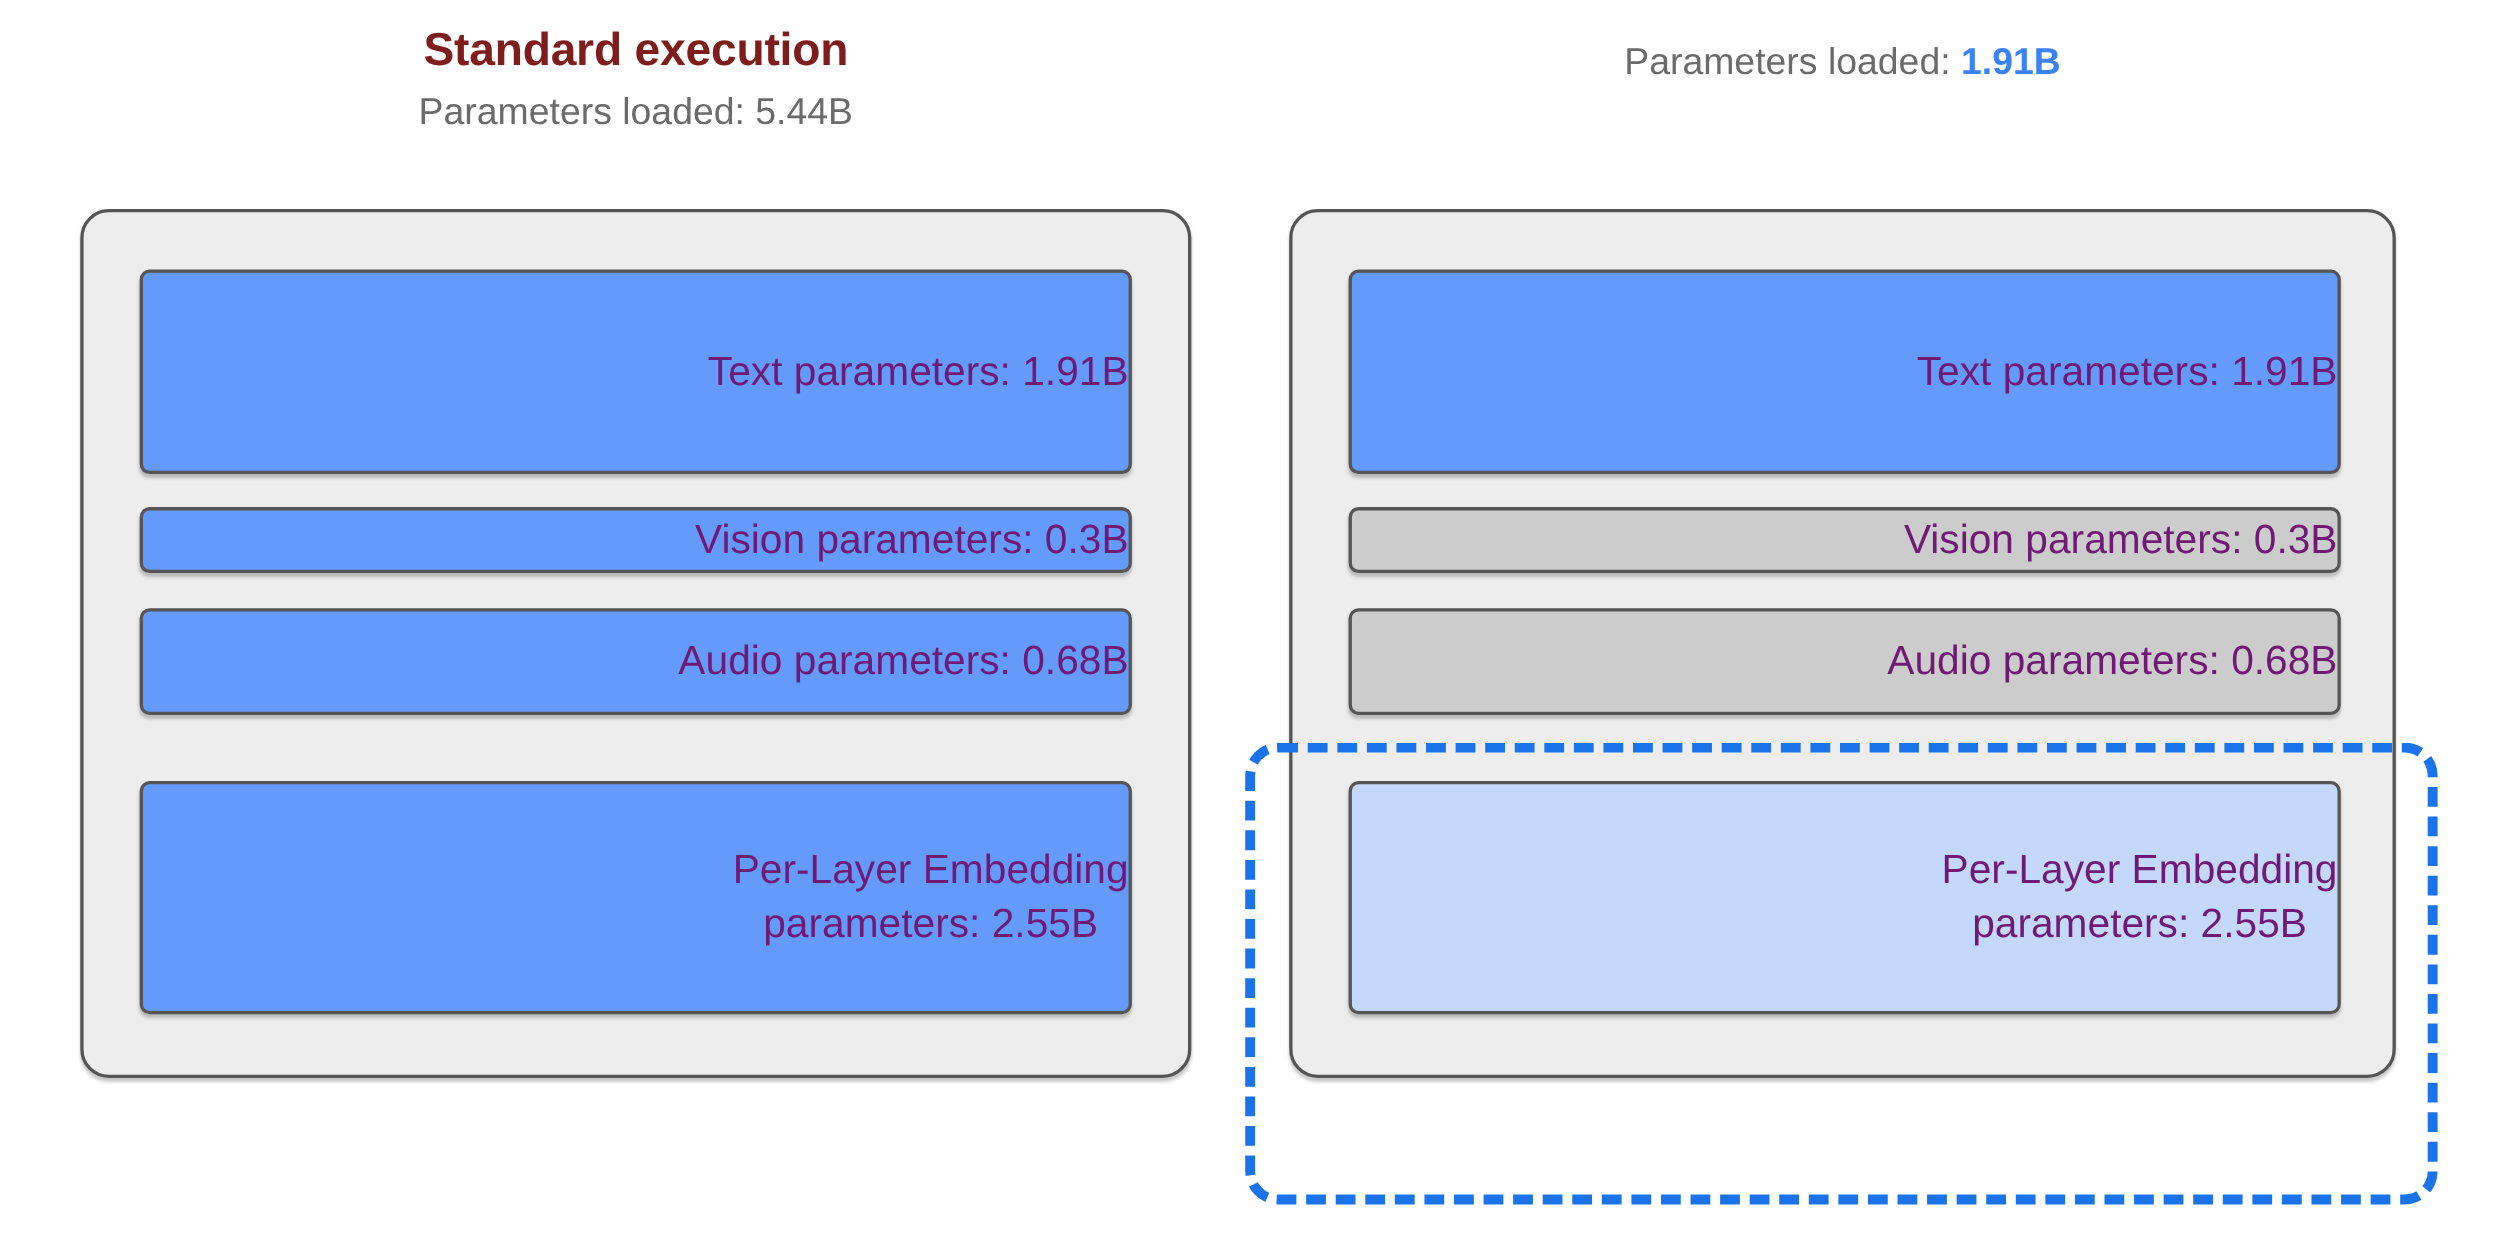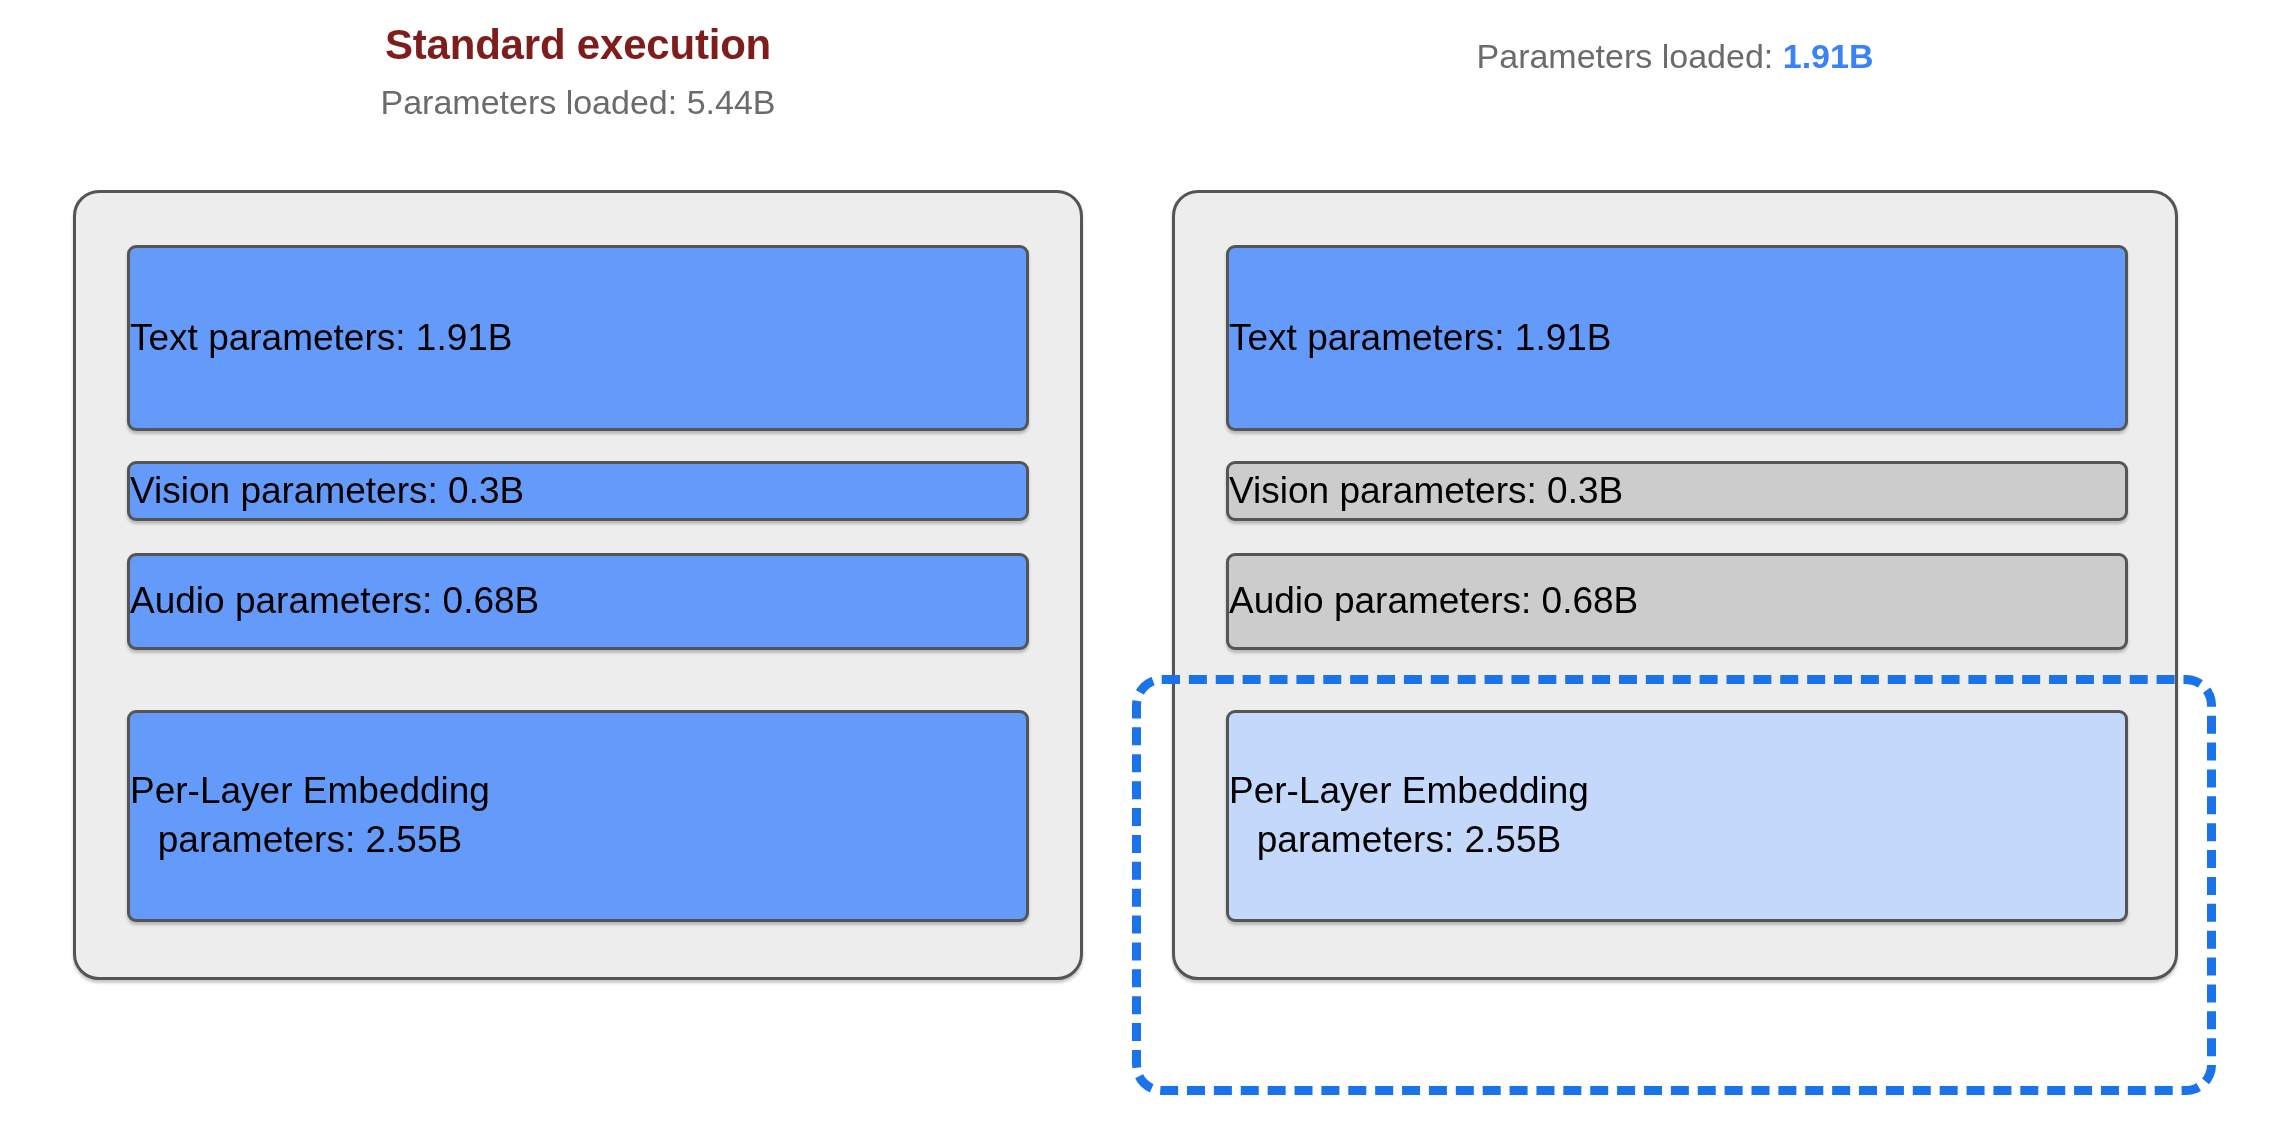--- a/index.html
+++ b/index.html
@@ -54,24 +54,24 @@
   }
 
   
   .block {
     position: absolute;
     box-sizing: border-box;
     border: 3px solid #555555;
     border-radius: 9px;
     display: flex;
     align-items: center;
-    justify-content: flex-start;
+    justify-content: flex-end;
     text-align: center;
     font-size: 37px;
-    color: #000000;
+    color: #701a75;
     line-height: 1.32;
     box-shadow: 0 3px 3px rgba(0,0,0,0.22);
   }
   .block.blue  { background: #649afa; }
   .block.grey  { background: #cccccc; }
   .block.light { background: #c4d8fb; }
 
   
   .dashed-region {
     position: absolute;

